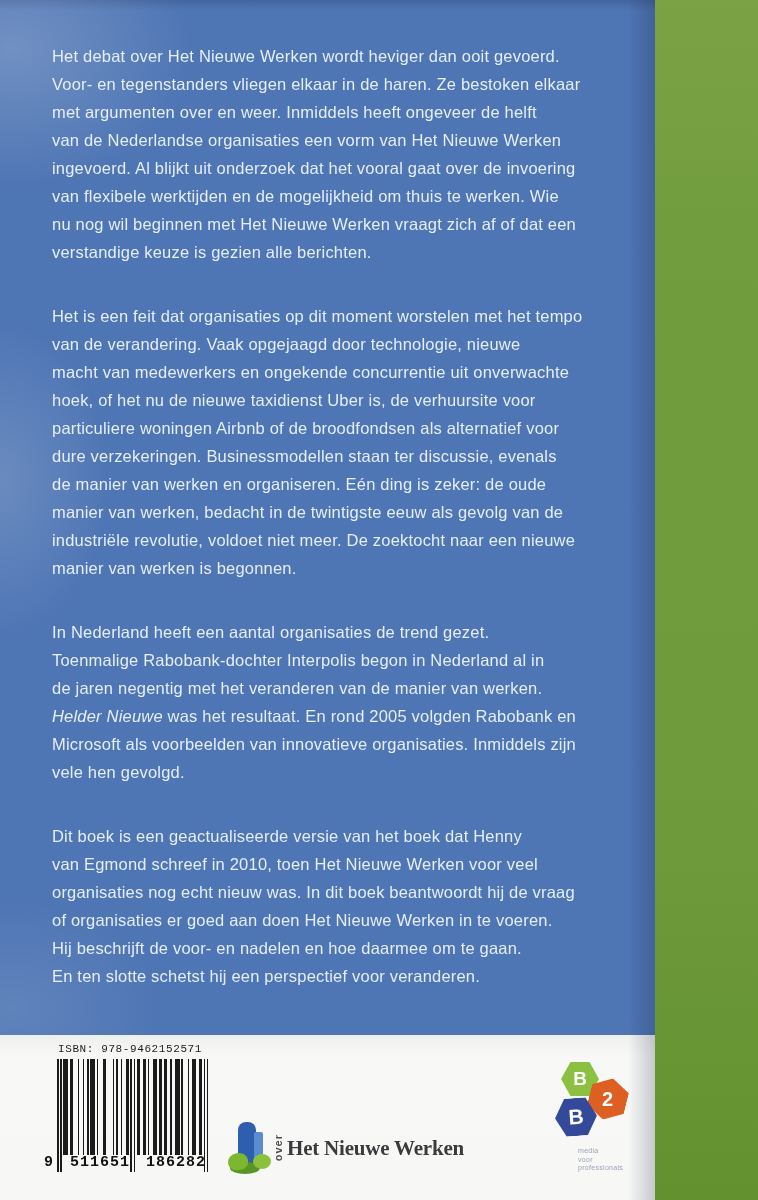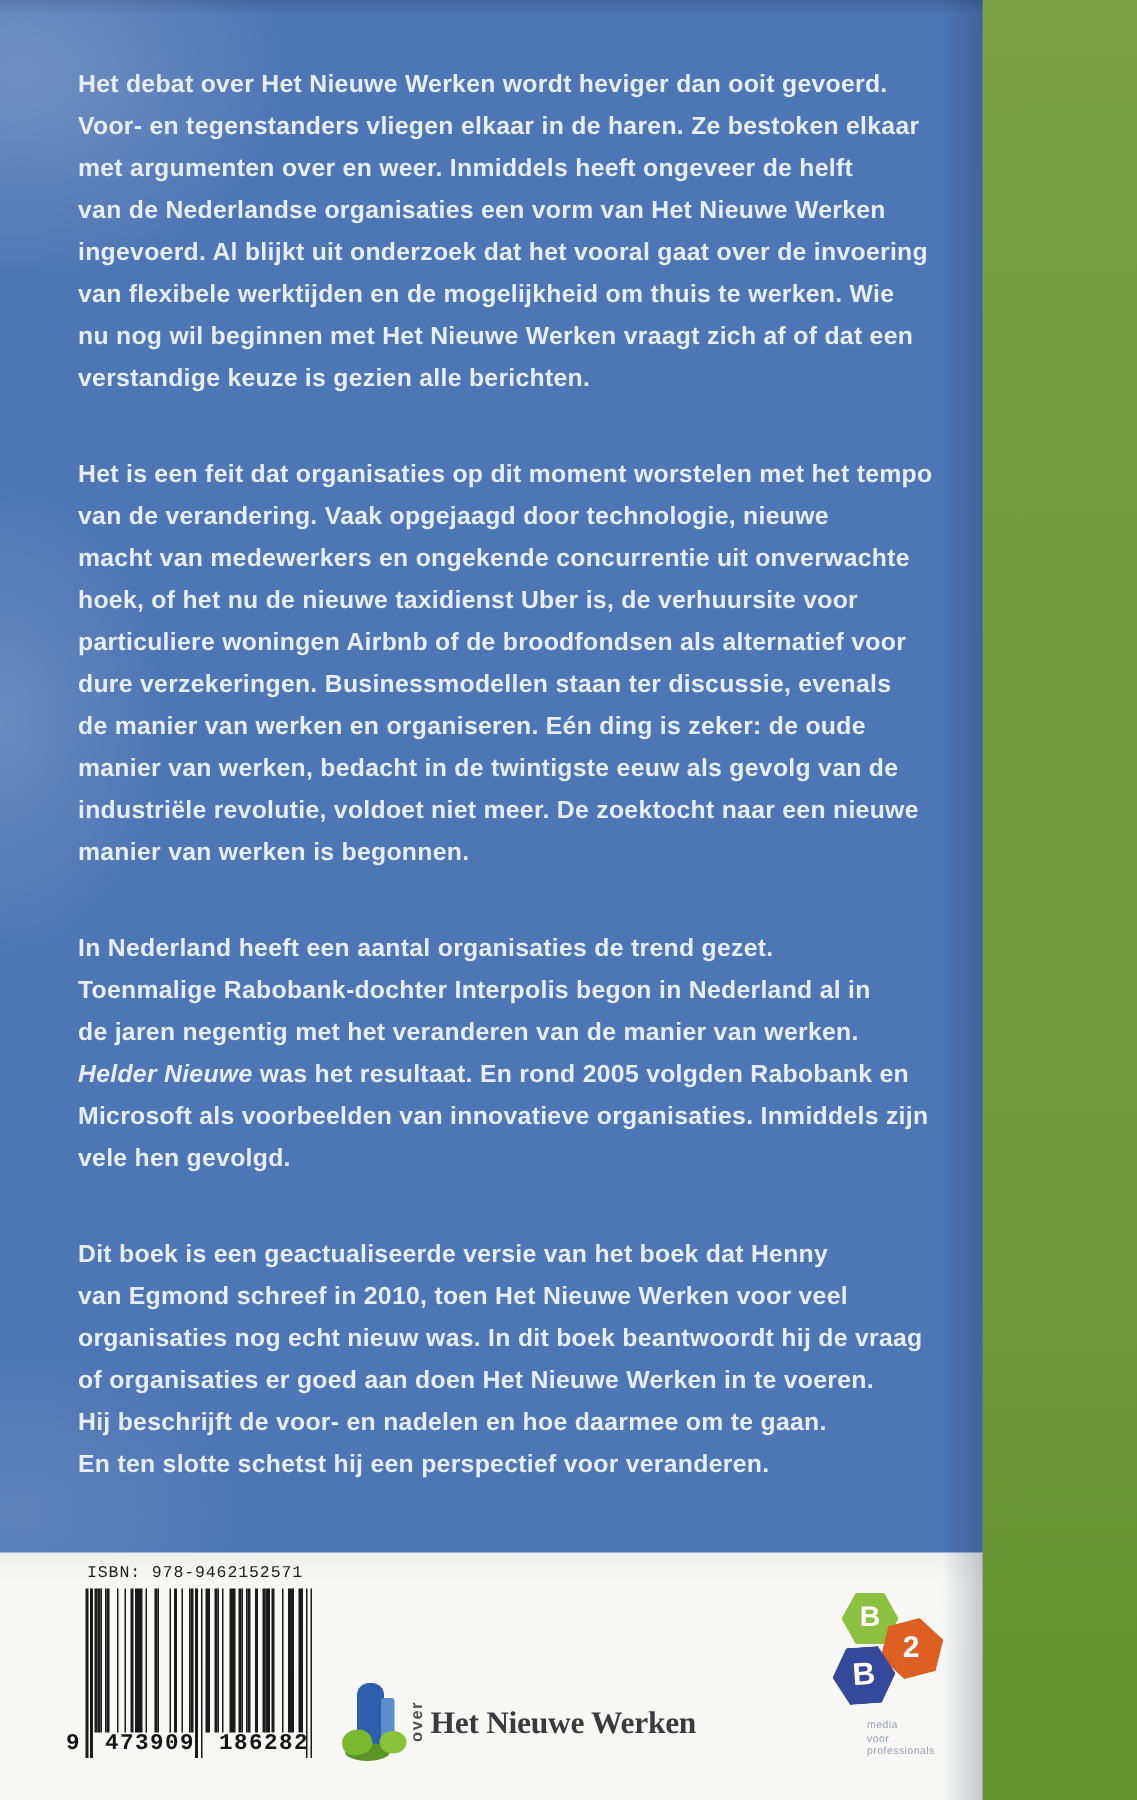--- a/index.html
+++ b/index.html
@@ -36,21 +36,21 @@
     z-index:5;
   }
 
   
   .text-block{
     position:absolute;left:52px;top:42px;width:600px;
     color:#e6eefa;
     font-size:16.5px;line-height:28px;
     letter-spacing:0.2px;
   }
-  .text-block p{margin:0 0 36px 0;font-weight:bold;}
+  .text-block p{margin:0 0 36px 0;}
   .text-block em{font-style:italic;}
 
   
   .bottom-strip{
     position:absolute;left:0;top:1035px;width:655px;height:186px;
     background:linear-gradient(to bottom,#eef0ee 0%,#f8f9f7 12%,#f7f8f6 88%,#eceeec 100%);
     z-index:3;
   }
 
   
@@ -227,21 +227,21 @@
         <div style="width: 1.6px; flex: 0 0 auto; height: 96px; background: transparent;"></div>
         <div style="width: 1.6px; flex: 0 0 auto; height: 96px; background: rgb(27, 27, 27);"></div>
         <div style="width: 1.6px; flex: 0 0 auto; height: 96px; background: rgb(27, 27, 27);"></div>
         <div style="width: 1.6px; flex: 0 0 auto; height: 96px; background: transparent;"></div>
         <div style="width: 1.6px; flex: 0 0 auto; height: 113px; background: rgb(27, 27, 27);"></div>
         <div style="width: 1.6px; flex: 0 0 auto; height: 113px; background: transparent;"></div>
         <div style="width: 1.6px; flex: 0 0 auto; height: 113px; background: rgb(27, 27, 27);"></div>
       </div>
     <div class="ean-number">
       <span>9</span>
-      <span>473909</span>
+      <span>511651</span>
       <span>186282</span>
     </div>
 
     <div class="hnw-logo">
       <div class="hnw-icon">
         <div class="hnw-tower"></div>
         <div class="hnw-tower-side"></div>
         <div class="hnw-bush-dark"></div>
         <div class="hnw-bush-left"></div>
         <div class="hnw-bush-right"></div>

